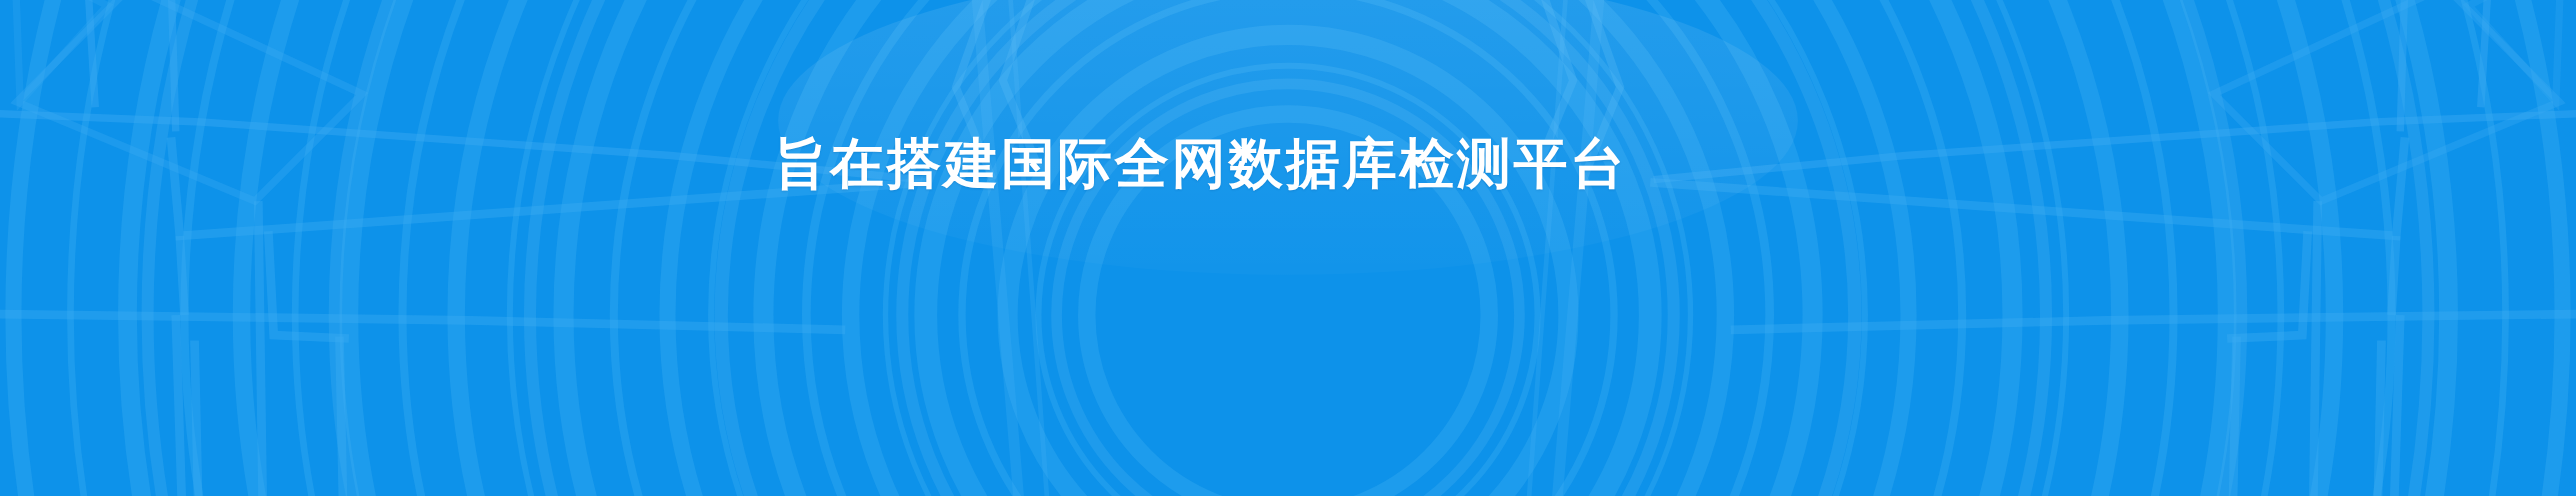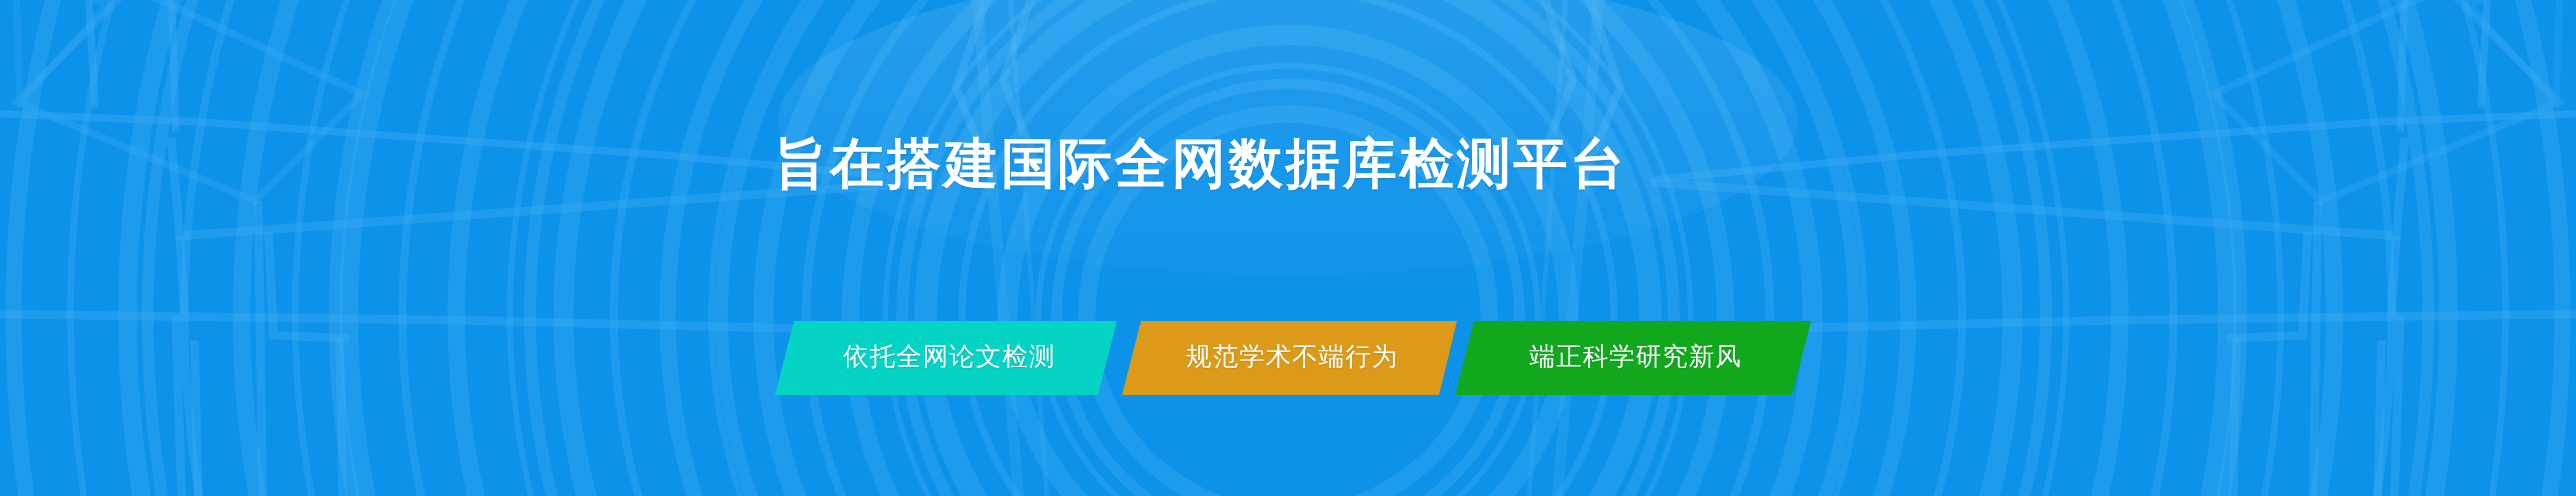--- a/index.html
+++ b/index.html
@@ -214,30 +214,15 @@
       <ellipse cx="1920" cy="180" rx="760" ry="230" fill="url(#softFade)"></ellipse>
 
     </g>
   </svg>
 
   <div id="content">
 
     <div class="headline" id="headline-1">旨在搭建国际全网数据库检测平台</div>
 
 
-    <div id="tags">
-
-      <div class="tag" id="tag-0">
-        <span class="tag-label">依托全网论文检测</span>
-      </div>
-
-      <div class="tag" id="tag-1">
-        <span class="tag-label">规范学术不端行为</span>
-      </div>
-
-      <div class="tag" id="tag-2">
-        <span class="tag-label">端正科学研究新风</span>
-      </div>
-
-    </div>
   </div>
 </div>
 
 
 </body></html>

